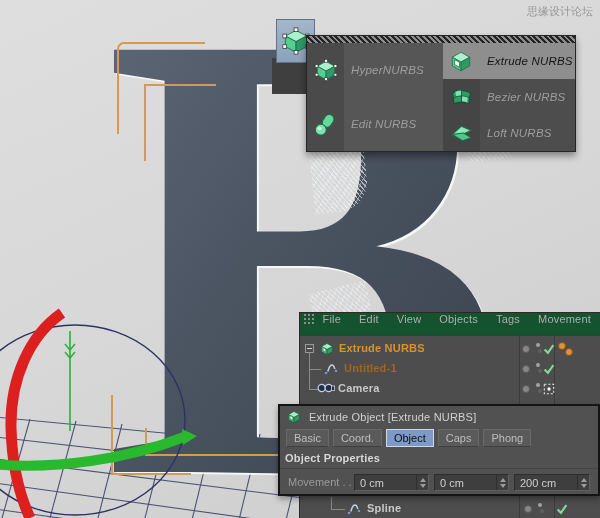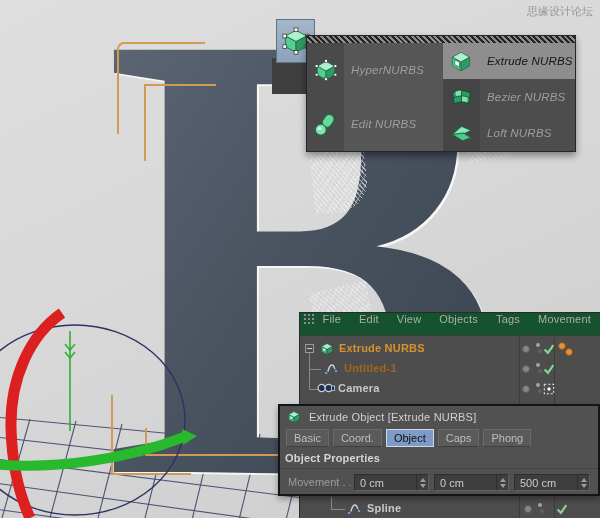--- a/index.html
+++ b/index.html
@@ -356,21 +356,21 @@
         </span>
     </div>
     <div class="num-field" style="left:154px;">
       <span class="val">0 cm</span>
       <span class="spinner">
           <span class="tri-up"></span>
           <span class="tri-dn"></span>
         </span>
     </div>
     <div class="num-field" style="left:234px;width:76px;">
-      <span class="val">500 cm</span>
+      <span class="val">200 cm</span>
       <span class="spinner">
           <span class="tri-up"></span>
           <span class="tri-dn"></span>
         </span>
     </div>
   </div>
 
 </div>
 
 </body></html>

